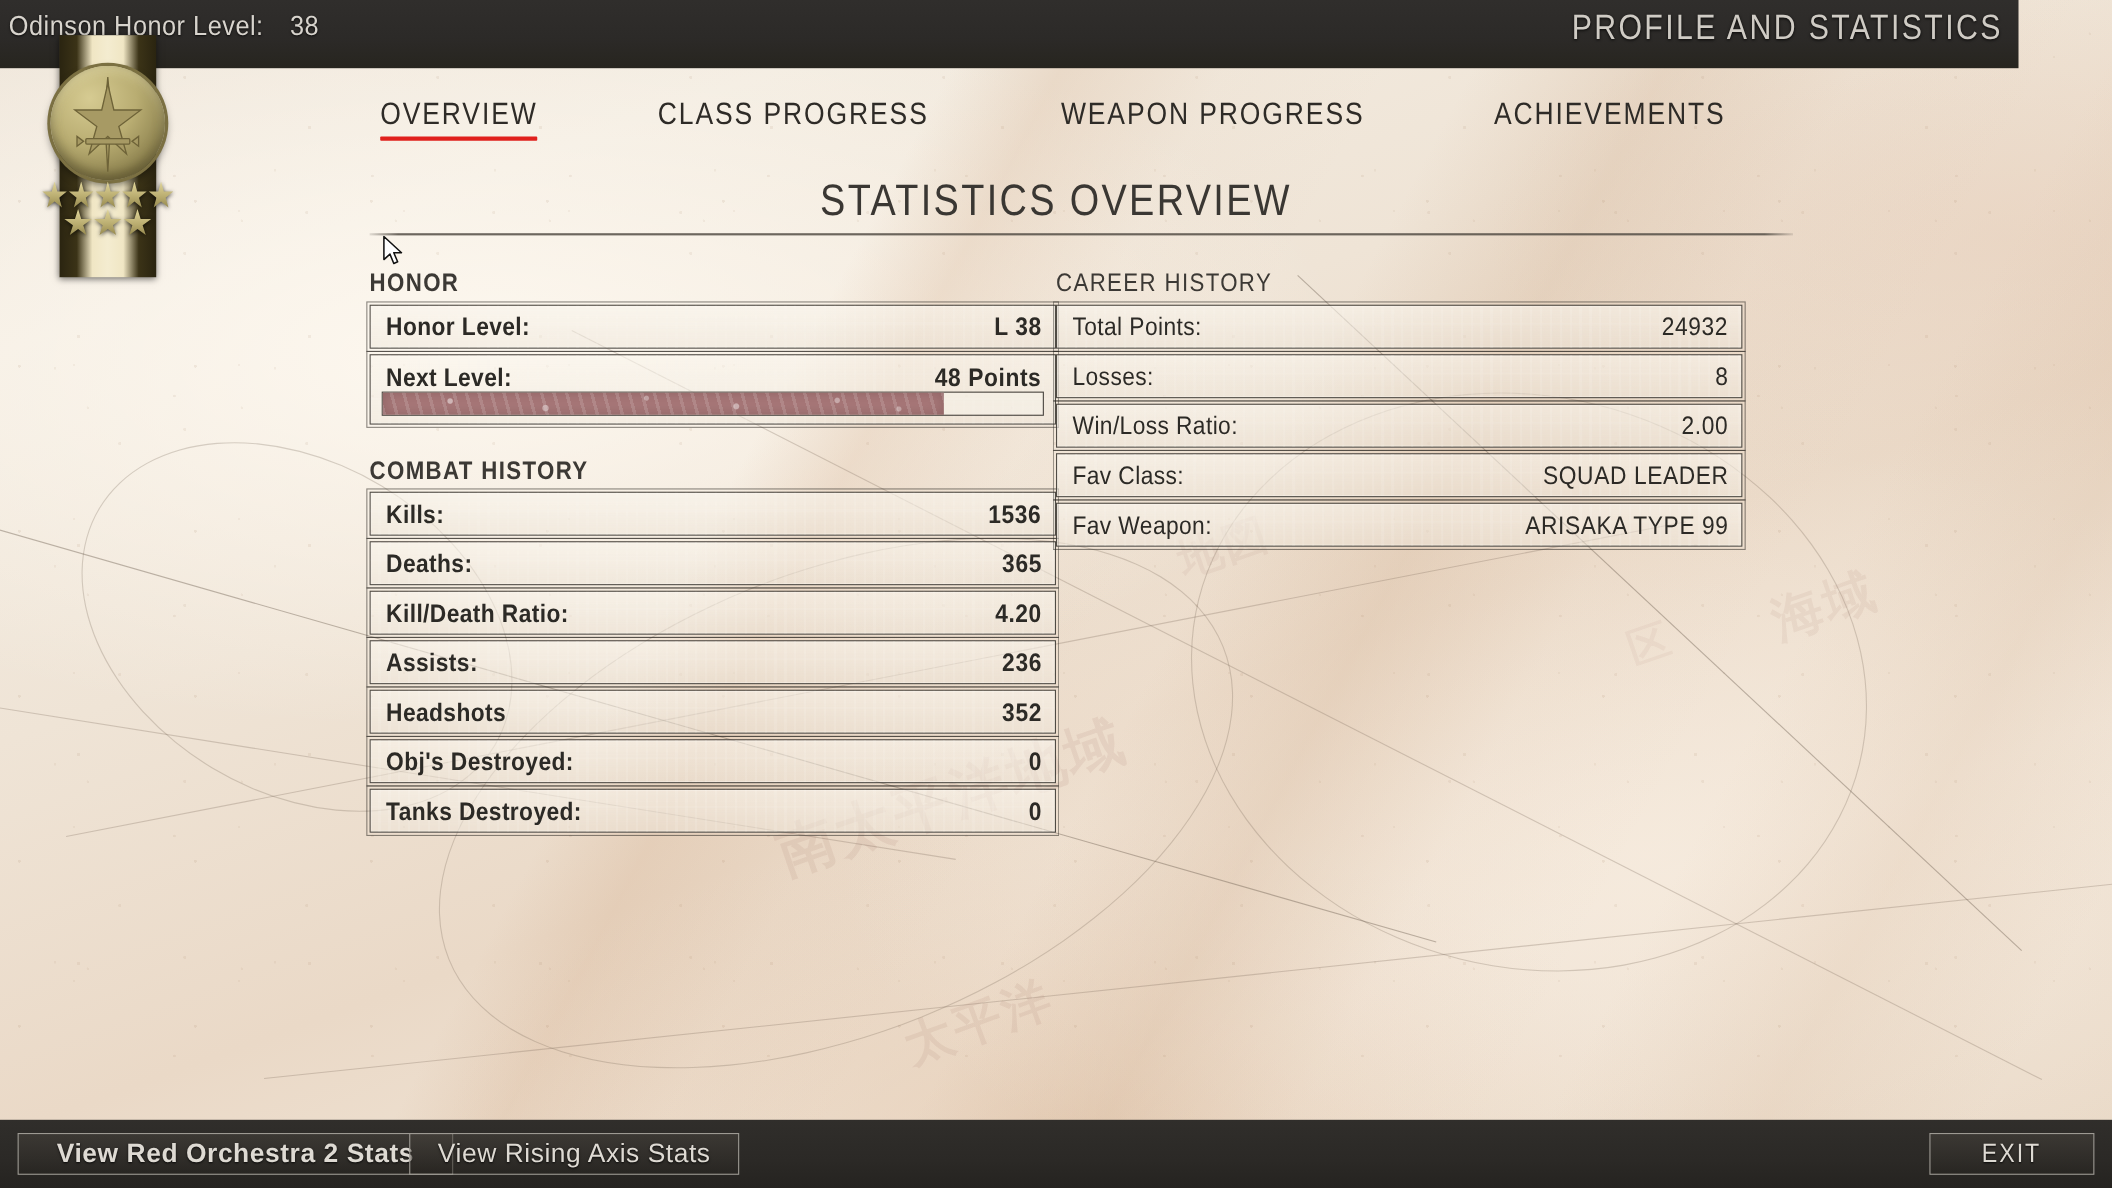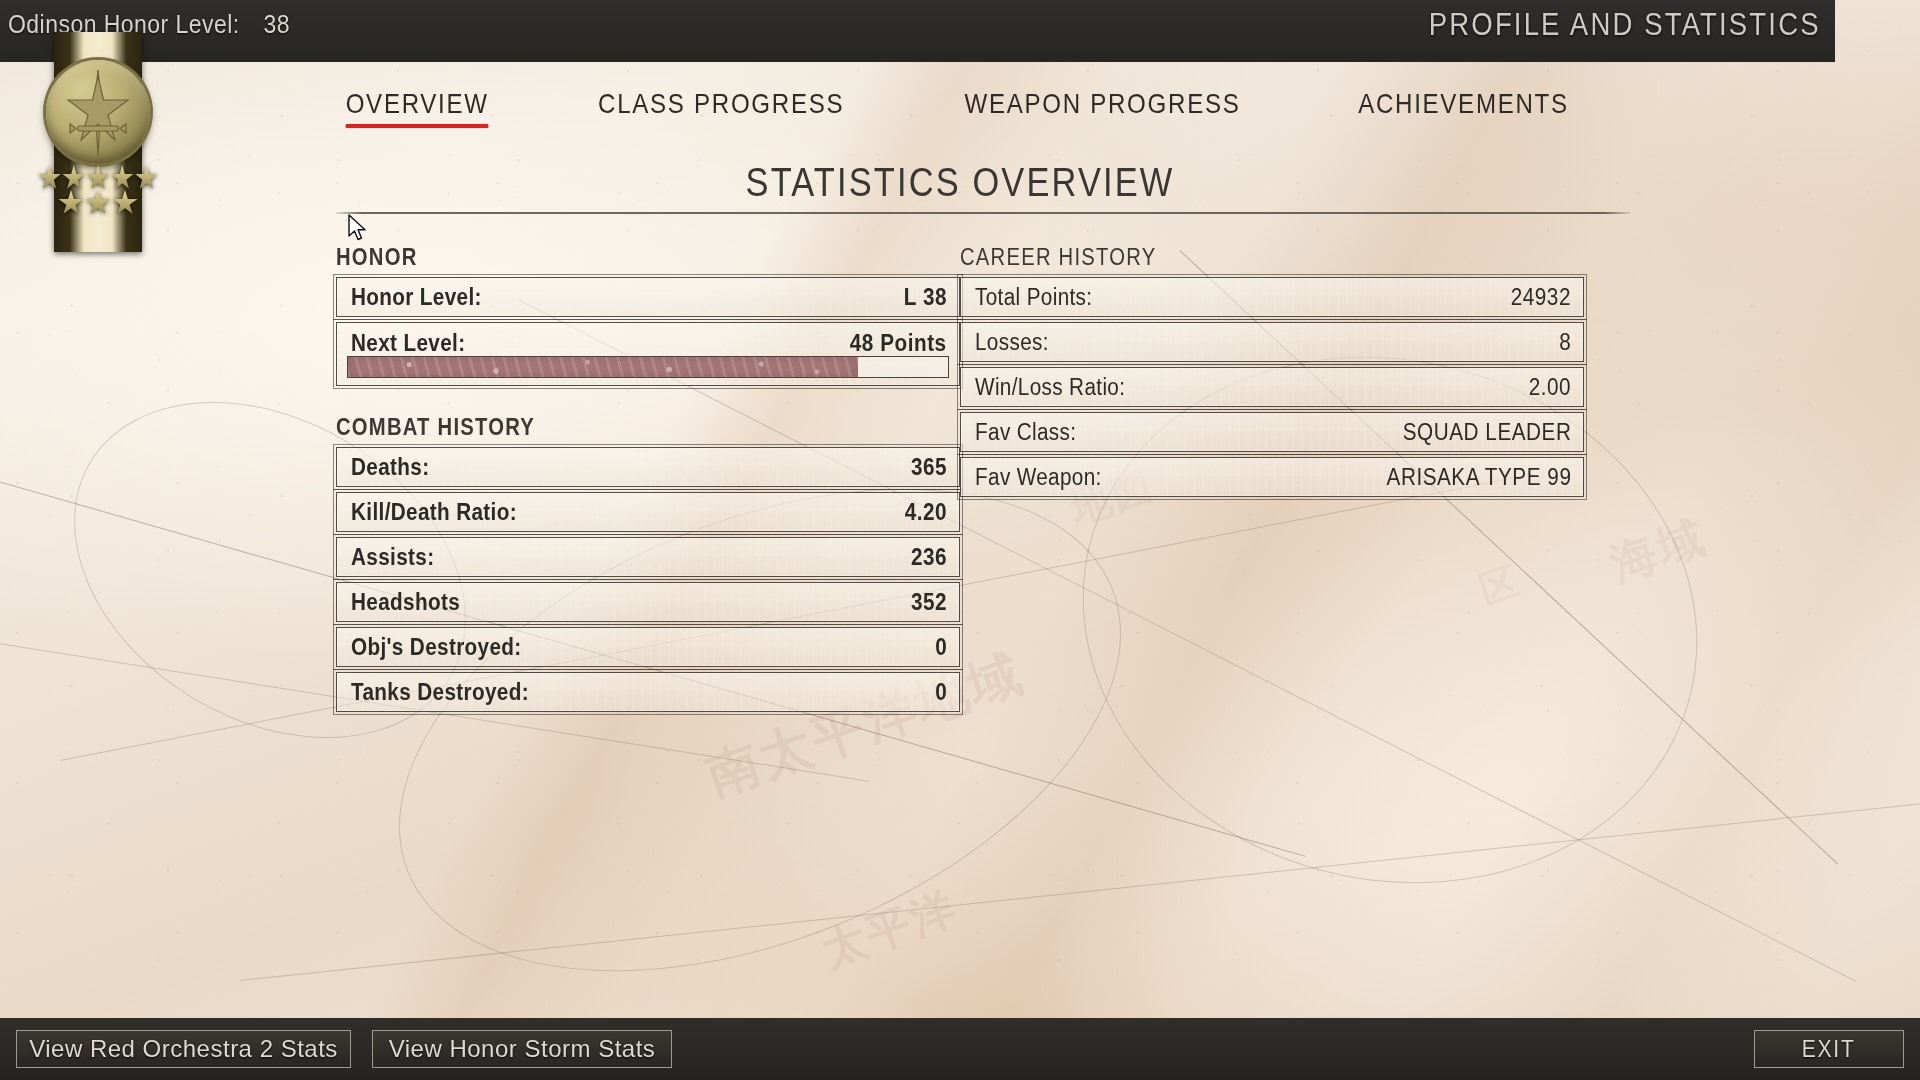--- a/index.html
+++ b/index.html
@@ -229,21 +229,21 @@
   .btn{
     position:absolute; top:12px; height:38px;
     border:1px solid #9d9a93;
     background:linear-gradient(180deg,rgba(70,66,60,.55),rgba(40,37,33,.55));
     display:flex; align-items:center; justify-content:center;
     font-family:"Liberation Sans Narrow","Liberation Sans",sans-serif;
     font-size:24px; letter-spacing:.5px; color:#dedad3;
     text-shadow:0 1px 2px rgba(0,0,0,.85);
     cursor:pointer; white-space:nowrap; padding:0 14px;
   }
-  #btn-ro2{ left:16px; width:335px; }
+  #btn-ro2{ left:16px; width:396px;font-weight:bold; }
   #btn-rs{ left:372px; width:300px; }
   #btn-exit{ right:16px; width:150px; }
   #btn-exit span{ transform:scaleX(.88); letter-spacing:2px; }
 
   
   #cursor{ position:absolute; left:348px; top:214px; z-index:60; pointer-events:none; }
 </style>
 </head>
 <body>
 
@@ -338,20 +338,24 @@
       <span class="k">Next Level:</span>
       <span class="v">48  Points</span>
       <div class="progress-outer">
         <div class="progress-fill" id="next-level-fill" style="width: 85%; background: rgb(169, 121, 122);"></div>
       </div>
     </div>
 
     <div class="section-label" style="margin-top:28px;">COMBAT HISTORY</div>
     <div id="combat-rows">
         <div class="stat-row">
+          <span class="k">Kills:</span>
+          <span class="v">1536</span>
+        </div>
+        <div class="stat-row">
           <span class="k">Deaths:</span>
           <span class="v">365</span>
         </div>
         <div class="stat-row">
           <span class="k">Kill/Death Ratio:</span>
           <span class="v">4.20</span>
         </div>
         <div class="stat-row">
           <span class="k">Assists:</span>
           <span class="v">236</span>
@@ -397,21 +401,21 @@
       </div>
   </div>
 
 </div>
 
 <div id="bottombar">
   <div class="btn" id="btn-ro2">
     <span>View Red Orchestra 2 Stats</span>
   </div>
   <div class="btn" id="btn-rs">
-    <span>View Honor Storm Stats</span>
+    <span>View Rising Axis Stats</span>
   </div>
   <div class="btn" id="btn-exit">
     <span>EXIT</span>
   </div>
 </div>
 
 <svg id="cursor" width="22" height="30" viewBox="0 0 22 30">
   <path d="M1,1 L1,22 L6.5,17 L10,25.5 L13.5,24 L10,15.8 L17,15.8 Z" fill="#ffffff" stroke="#111111" stroke-width="1.4" stroke-linejoin="round"></path>
 </svg>
 

